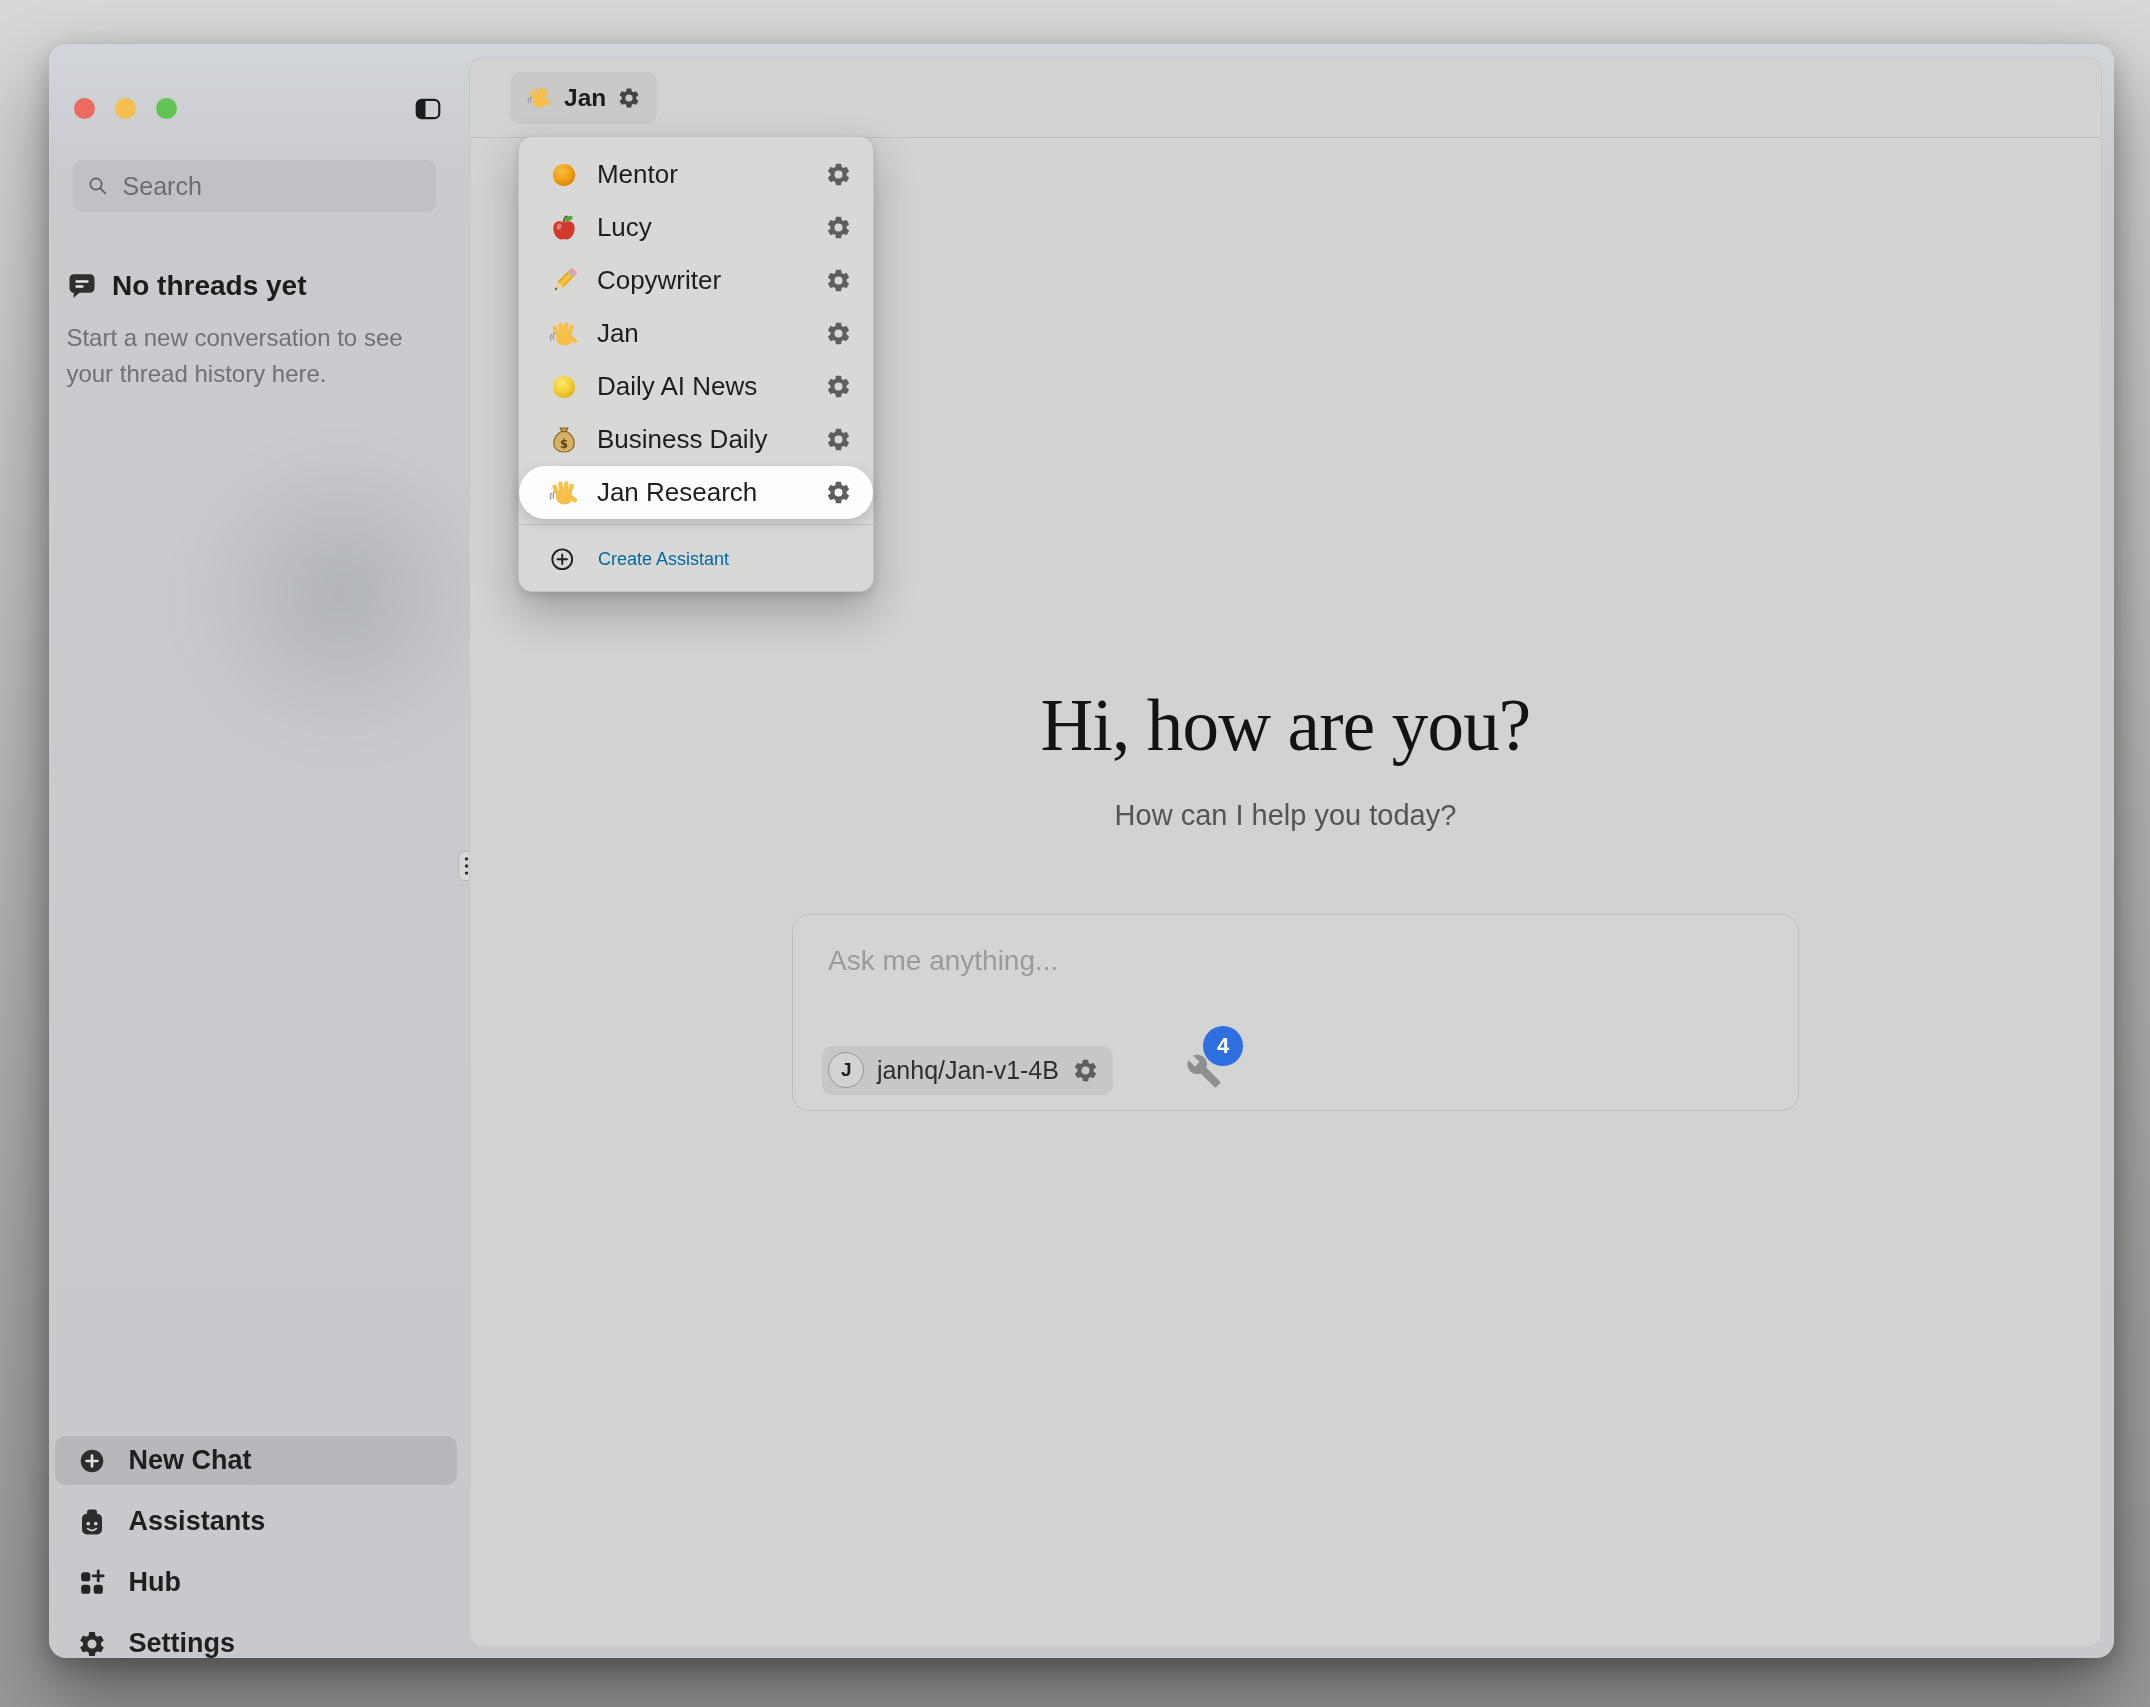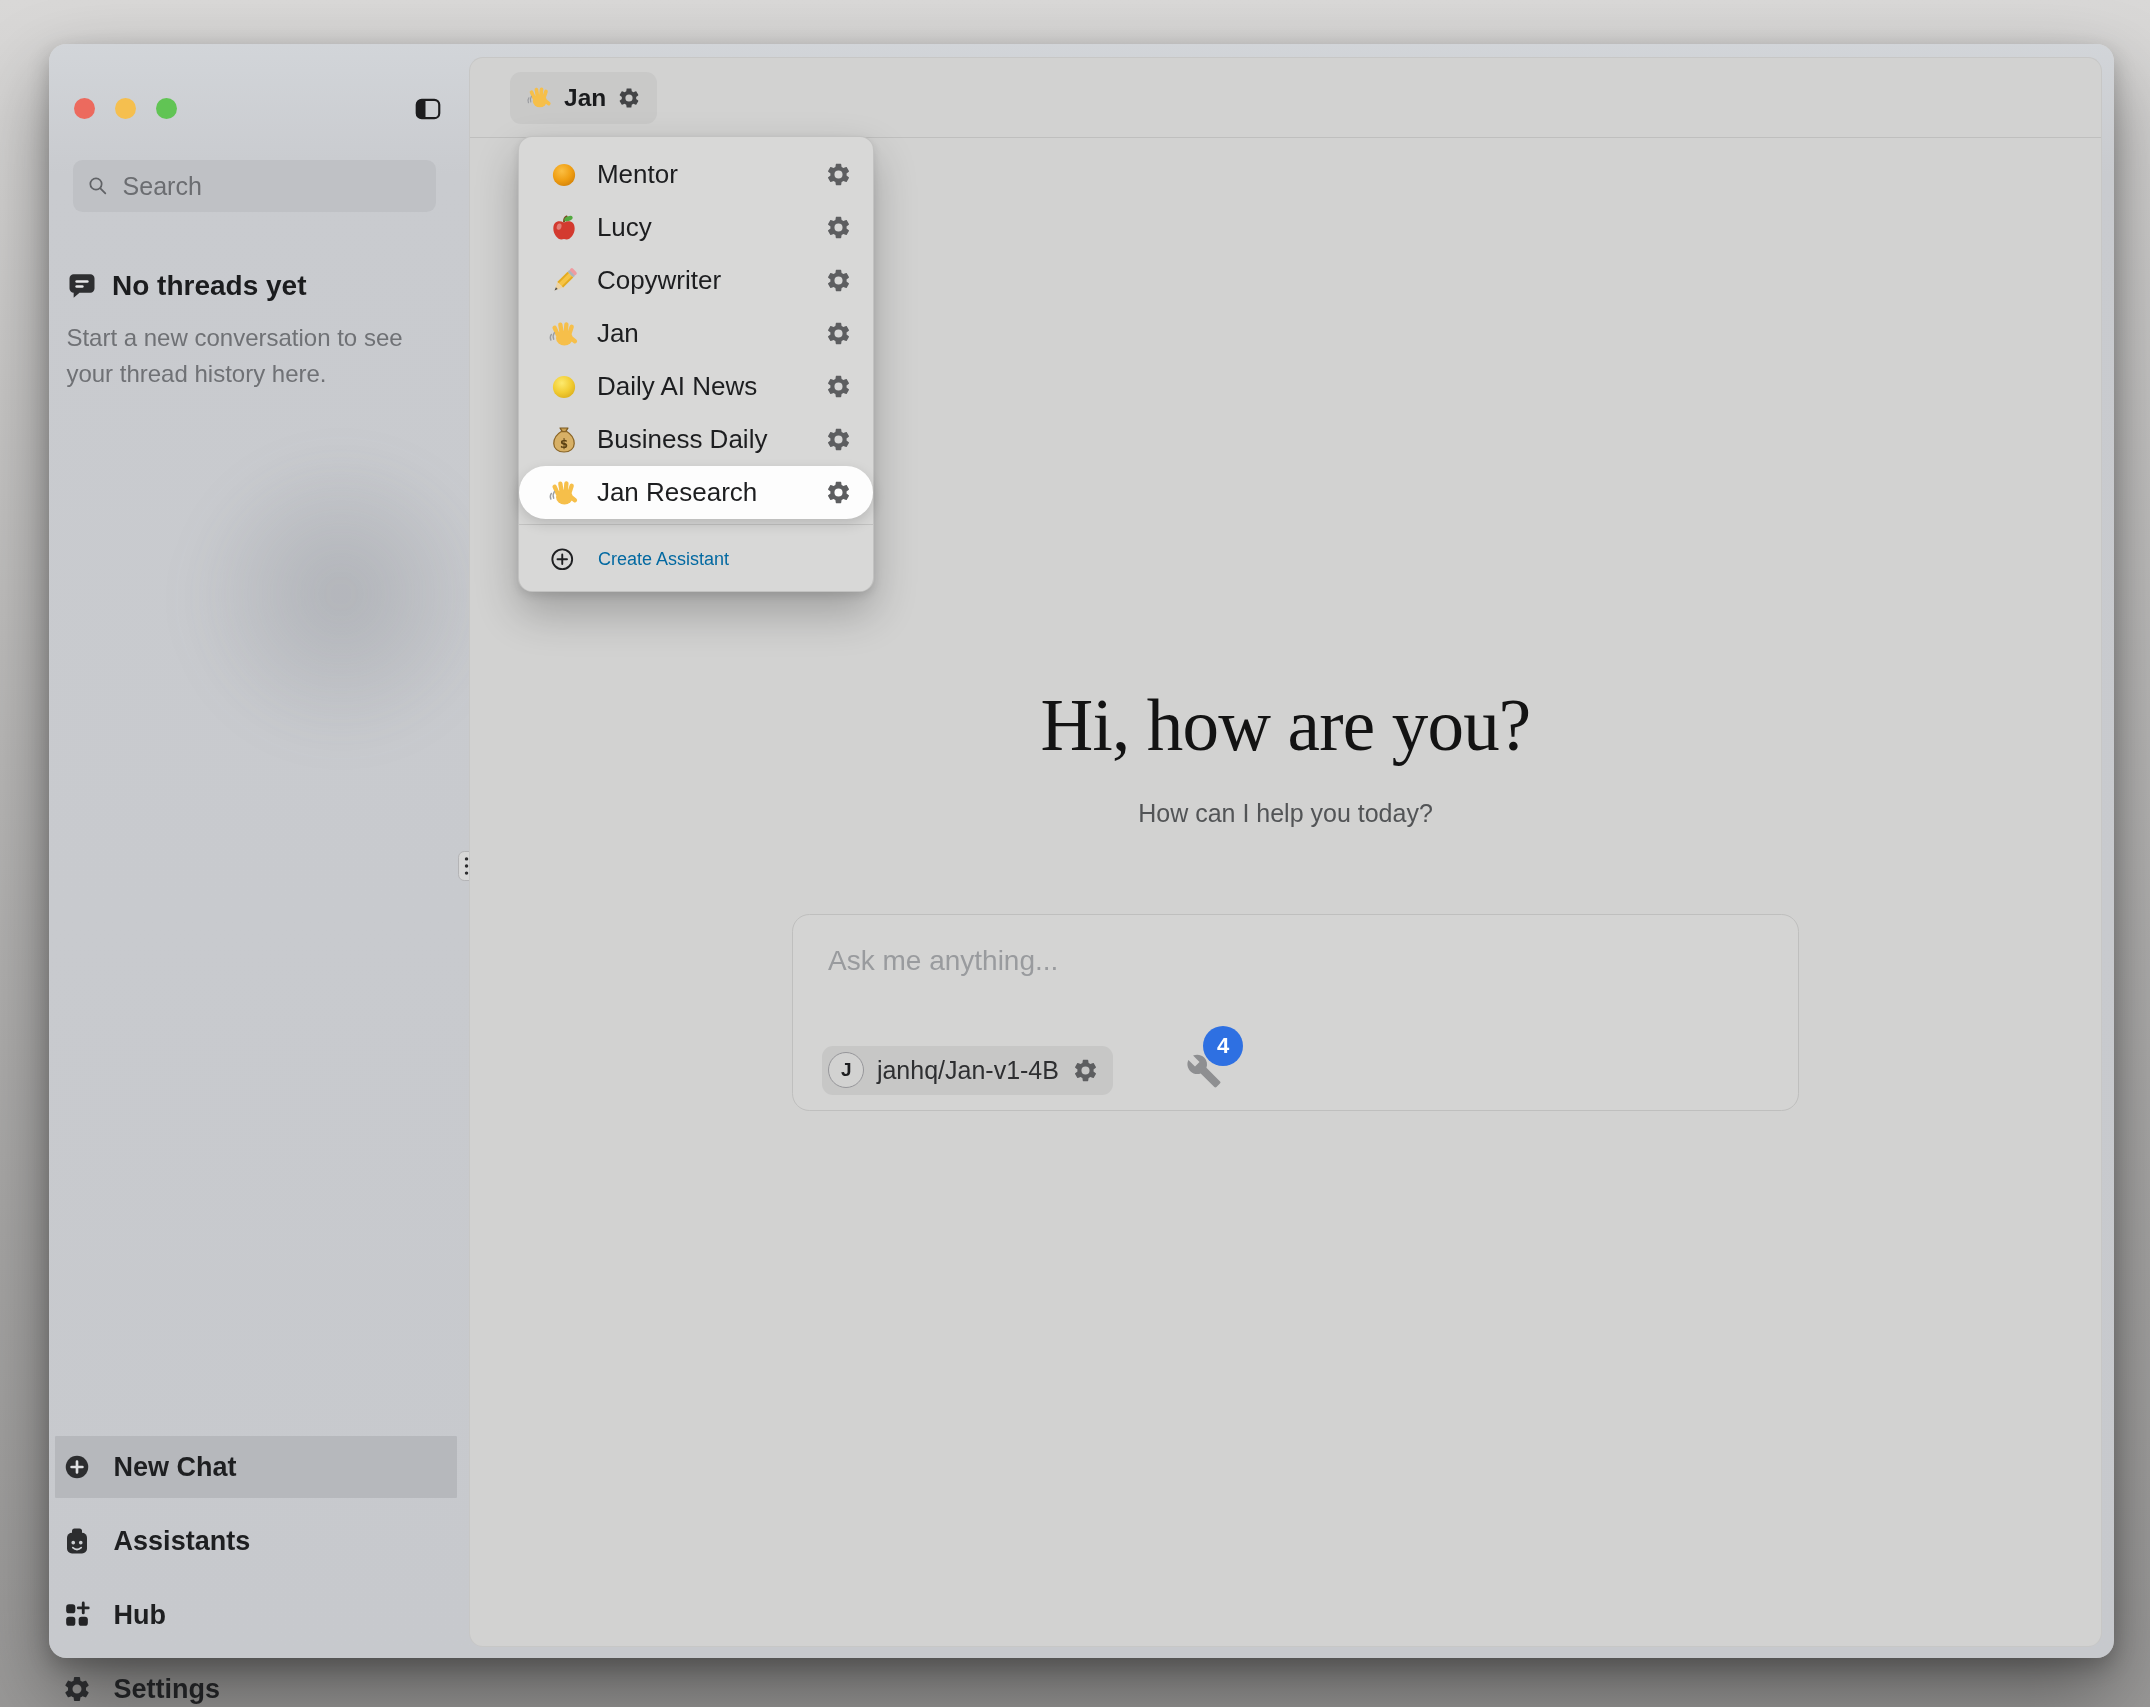--- a/index.html
+++ b/index.html
@@ -36,21 +36,21 @@
   .empty-icon{position:absolute;left:18px;top:215px;width:30px;height:30px;}
   .empty-title{position:absolute;left:63px;top:215px;font-size:28px;font-weight:700;color:#1b1c1e;line-height:30px;}
   .empty-desc{position:absolute;left:17.4px;top:264px;width:354px;font-size:24px;line-height:36px;color:#6f7175;}
   .blob{
     position:absolute;left:142px;top:403px;width:300px;height:300px;border-radius:50%;
     background:radial-gradient(circle at 50% 45%,rgba(92,97,107,.22),rgba(92,97,107,0) 70%);
     filter:blur(20.6px);
   }
   .side-nav{position:absolute;left:6.3px;top:1380px;width:402px;display:flex;flex-direction:column;gap:12px;}
   .nav-row{
-    height:62px;border-radius:1px;display:flex;align-items:center;padding:0 0 0 7px;box-sizing:border-box;cursor:pointer;
+    height:49px;border-radius:11px;display:flex;align-items:center;padding:0 0 0 22px;box-sizing:border-box;cursor:pointer;
   }
   .nav-row.active{background:#b6b8bc;}
   .nav-label{margin-left:21.3px;font-size:27px;font-weight:600;color:#1e1f21;}
   .grip{
     position:absolute;left:409px;top:795px;width:24px;height:30px;
     background:#d7d7d7;border:0.8px solid #b4b4b6;border-radius:6.3px;box-sizing:border-box;
     display:flex;align-items:center;justify-content:center;cursor:col-resize;
   }
   
   .main{
@@ -61,21 +61,21 @@
   .title-pill{
     position:absolute;left:40px;top:14.2px;height:52px;display:inline-flex;align-items:center;gap:11px;
     background:#c9c9c8;border:none;border-radius:11px;padding:0 16px;cursor:pointer;
   }
   .title-label{font-size:24.5px;font-weight:600;color:#1a1b1d;font-family:inherit;}
   .hero{position:absolute;left:0;top:628px;width:100%;text-align:center;}
   .hero-title{
     font-family:"Liberation Serif","DejaVu Serif",serif;
     font-size:73px;font-weight:400;color:#131313;letter-spacing:-0.8px;line-height:1.1;
   }
-  .hero-sub{margin-top:33px;font-size:25px;color:#525456;}
+  .hero-sub{margin-top:33px;font-size:29px;color:#525456;}
   .composer{
     position:absolute;left:322px;top:856px;width:1007px;height:197px;
     background:#d4d4d3;border:0.8px solid #bfbfbe;border-radius:17.4px;box-sizing:border-box;
   }
   .composer-input{
     position:absolute;left:0;top:0;width:100%;height:95px;box-sizing:border-box;
     background:transparent;border:none;outline:none;resize:none;
     padding:30px 35px;font-family:inherit;font-size:28px;color:#000000;
   }
   .composer-input::placeholder{color:#999b9e;}

